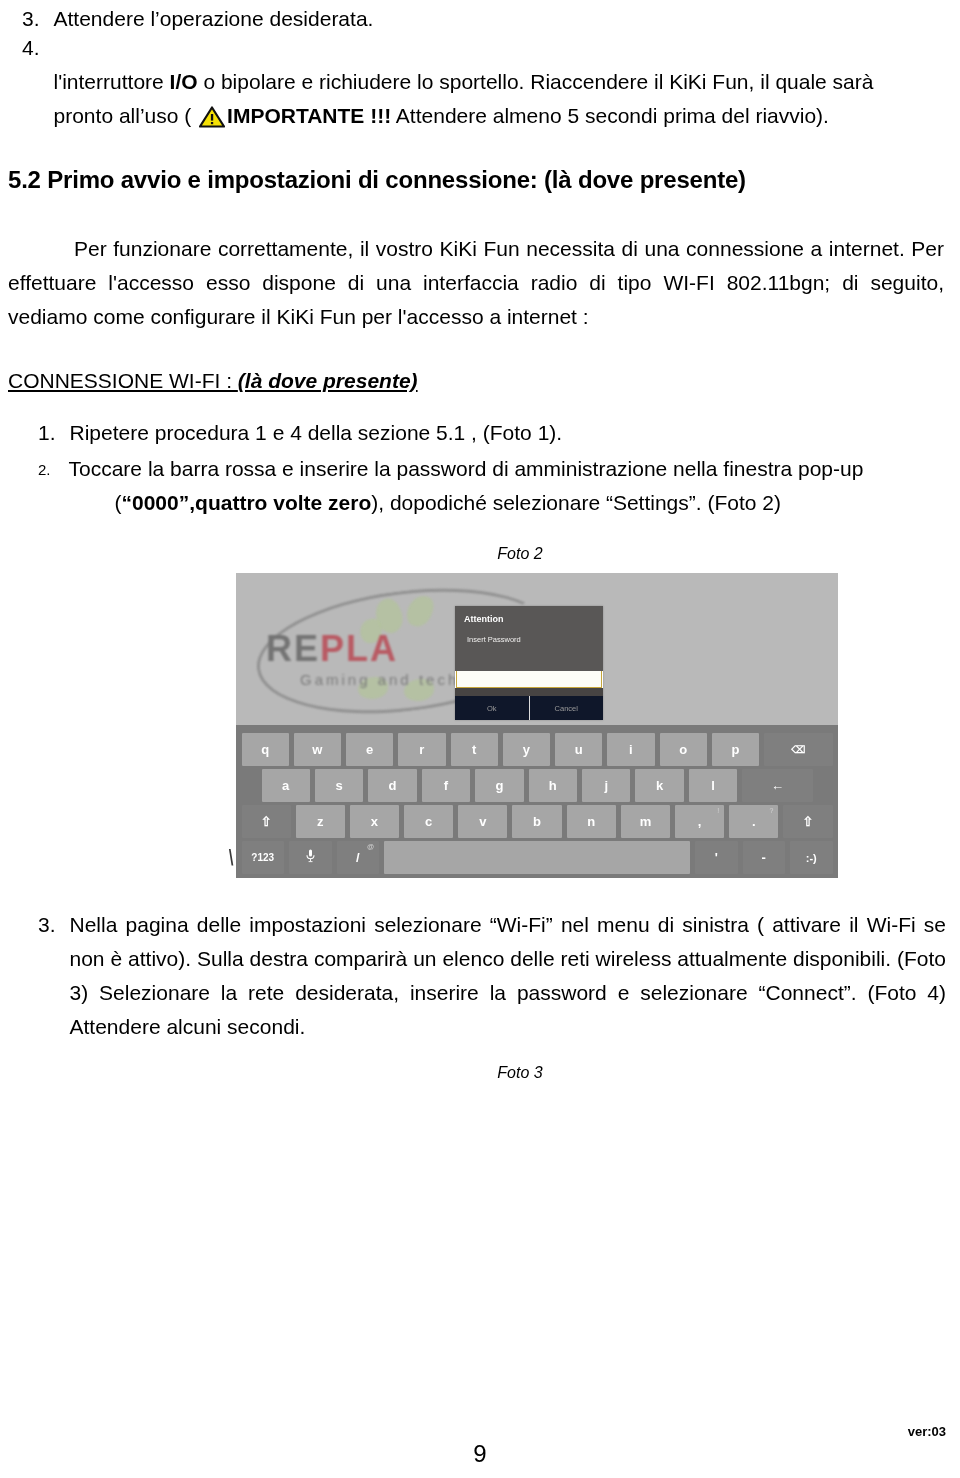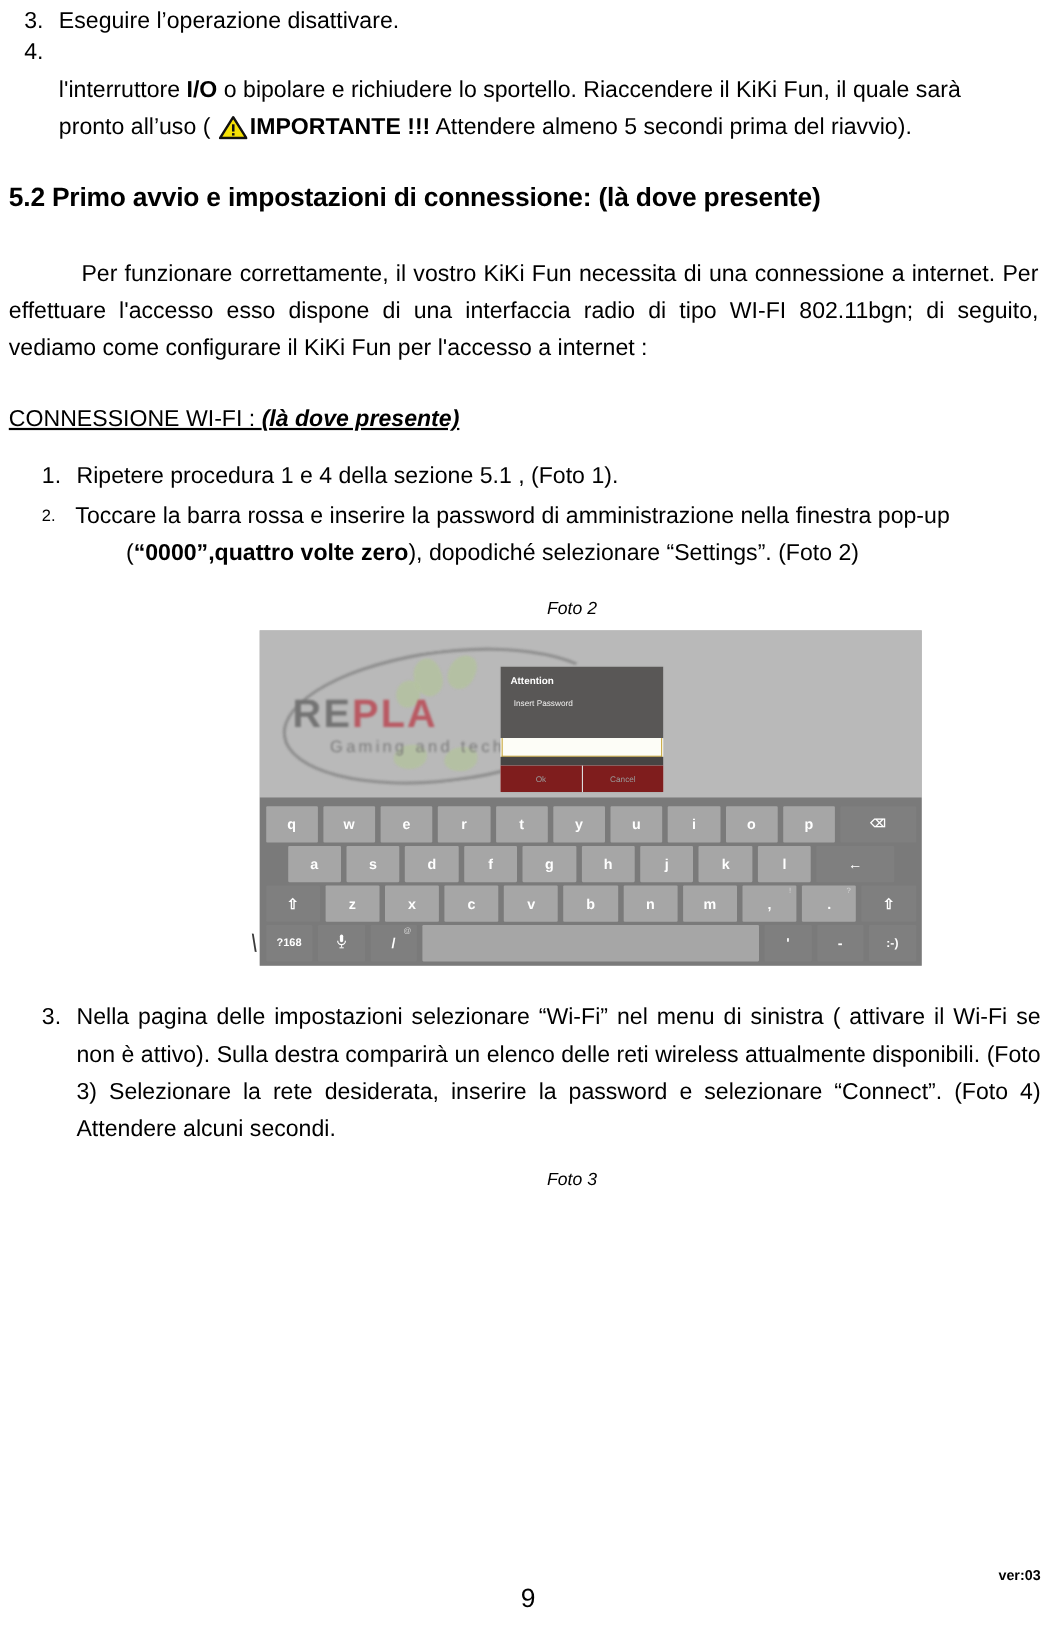--- a/index.html
+++ b/index.html
@@ -176,21 +176,21 @@
     border-top: 0;
     box-sizing: border-box;
     margin: 0 1px;
   }
   .dlg-divider {
     height: 8px;
     background: #474443;
   }
   .dlg-btns {
     display: flex;
-    background: #7f1d1d;
+    background: #0f172a;
     height: 24px;
   }
   .dlg-btn {
     flex: 1 1 50%;
     display: flex;
     align-items: center;
     justify-content: center;
     font-size: 7.5px;
     color: #9a9a9a;
   }
@@ -268,21 +268,21 @@
     font-weight: bold;
   }
 </style>
 </head>
 <body>
 
 <div class="page">
 
   <div class="list-item" style="left:22px; top:2px; width:900px;">
     <span class="marker">3.</span>
-    <span class="item-body" style="padding-left:14px;">Eseguire l’operazione disattivare.</span>
+    <span class="item-body" style="padding-left:14px;">Attendere l’operazione desiderata.</span>
   </div>
 
   <div class="list-item" style="left:22px; top:31px; width:910px;">
     <span class="marker">4.</span>
     <span class="item-body" style="padding-left:14px;">
       <br>
       <span>l'interruttore </span><span class="bold">I/O</span><span> o bipolare e richiudere lo sportello. Riaccendere il KiKi Fun, il quale sarà</span>
       <br>
       <span>pronto all’uso ( </span><span class="warn-ico"><svg width="26" height="22" viewBox="0 0 26 22">
             <polygon points="13,1.5 25,20.5 1,20.5" fill="#f5e106" stroke="#111111" stroke-width="2.2" stroke-linejoin="round"></polygon>
@@ -404,21 +404,21 @@
             <span>.</span>
             <span class="sup">?</span>
           </div>
         <div class="key shift">
             <span class="glyph">⇧</span>
           </div>
       </div>
 
       <div class="krow">
         <div class="key dark">
-            <span style="font-size:10px;">?168</span>
+            <span style="font-size:10px;">?123</span>
           </div>
         <div class="key dark">
             <span><svg width="9" height="14" viewBox="0 0 9 14">
                 <rect x="3" y="0.6" width="3" height="7" rx="1.5" fill="#ffffff"></rect>
                 <path d="M1 6.3a3.5 3.5 0 0 0 7 0" fill="none" stroke="#ffffff" stroke-width="1.1"></path>
                 <rect x="4.1" y="9.6" width="0.9" height="2.6" fill="#ffffff"></rect>
                 <rect x="2.6" y="12.2" width="3.9" height="0.9" fill="#ffffff"></rect>
               </svg></span>
           </div>
         <div class="key dark">

